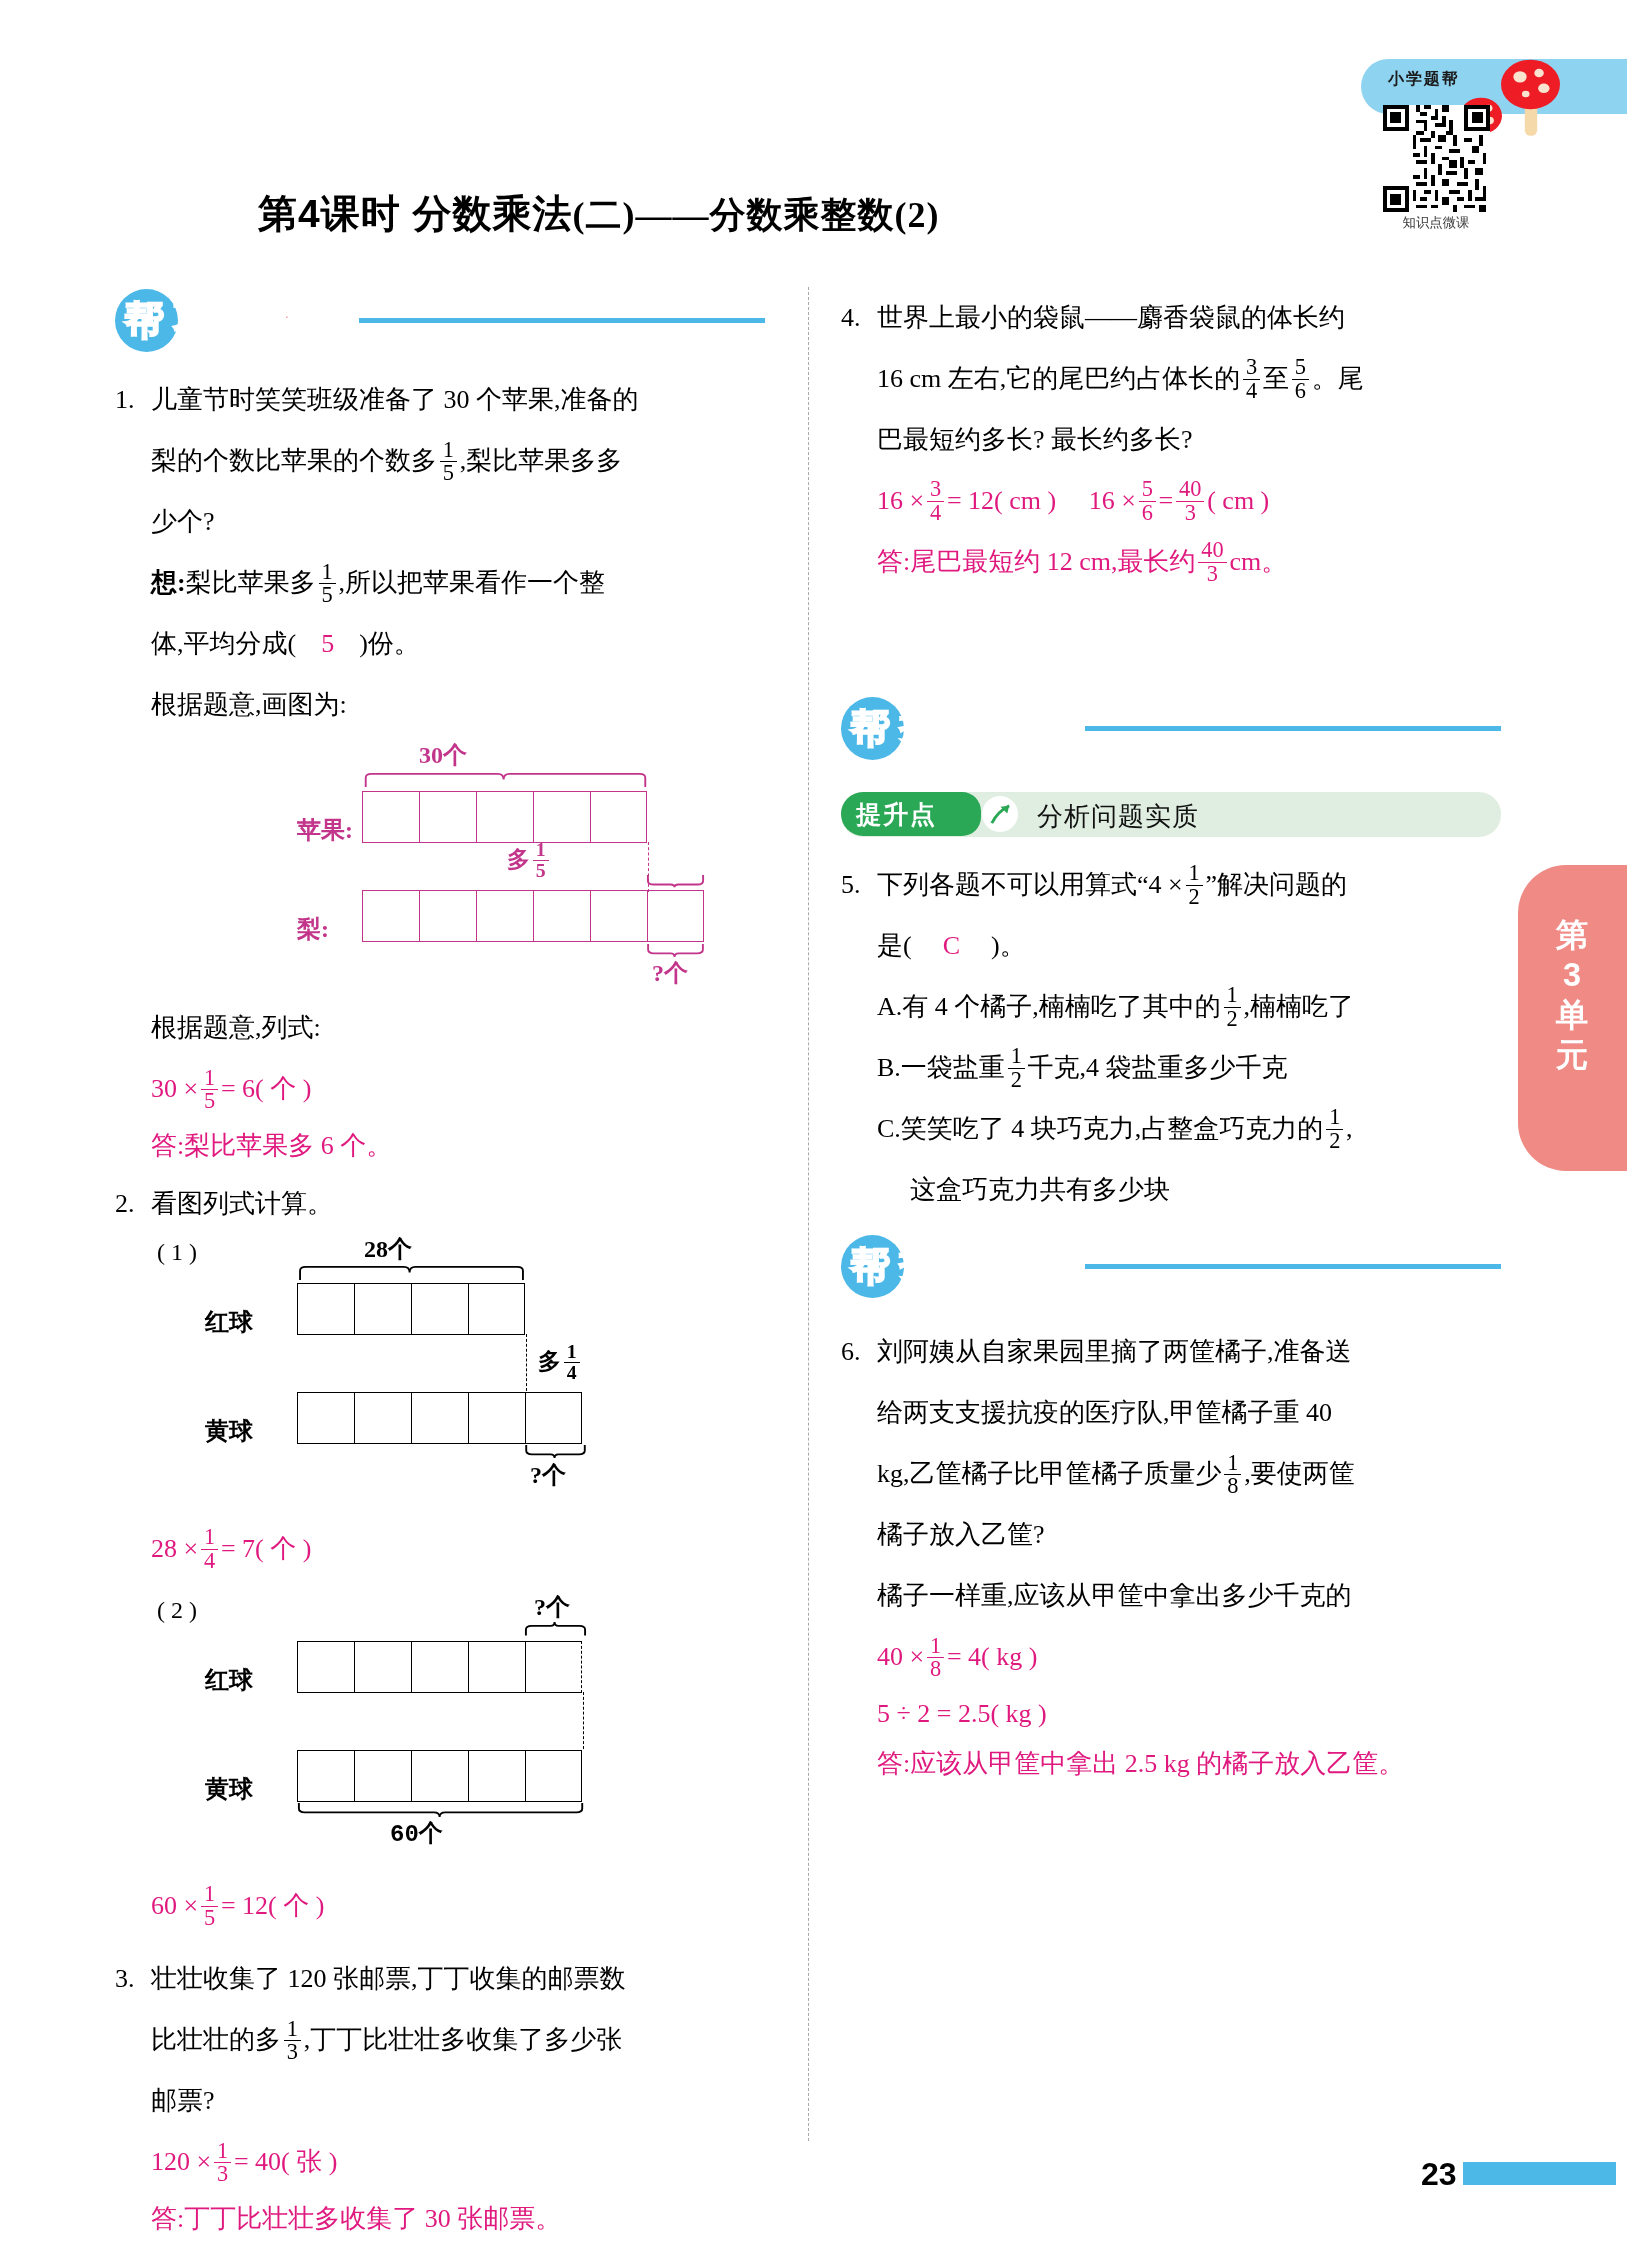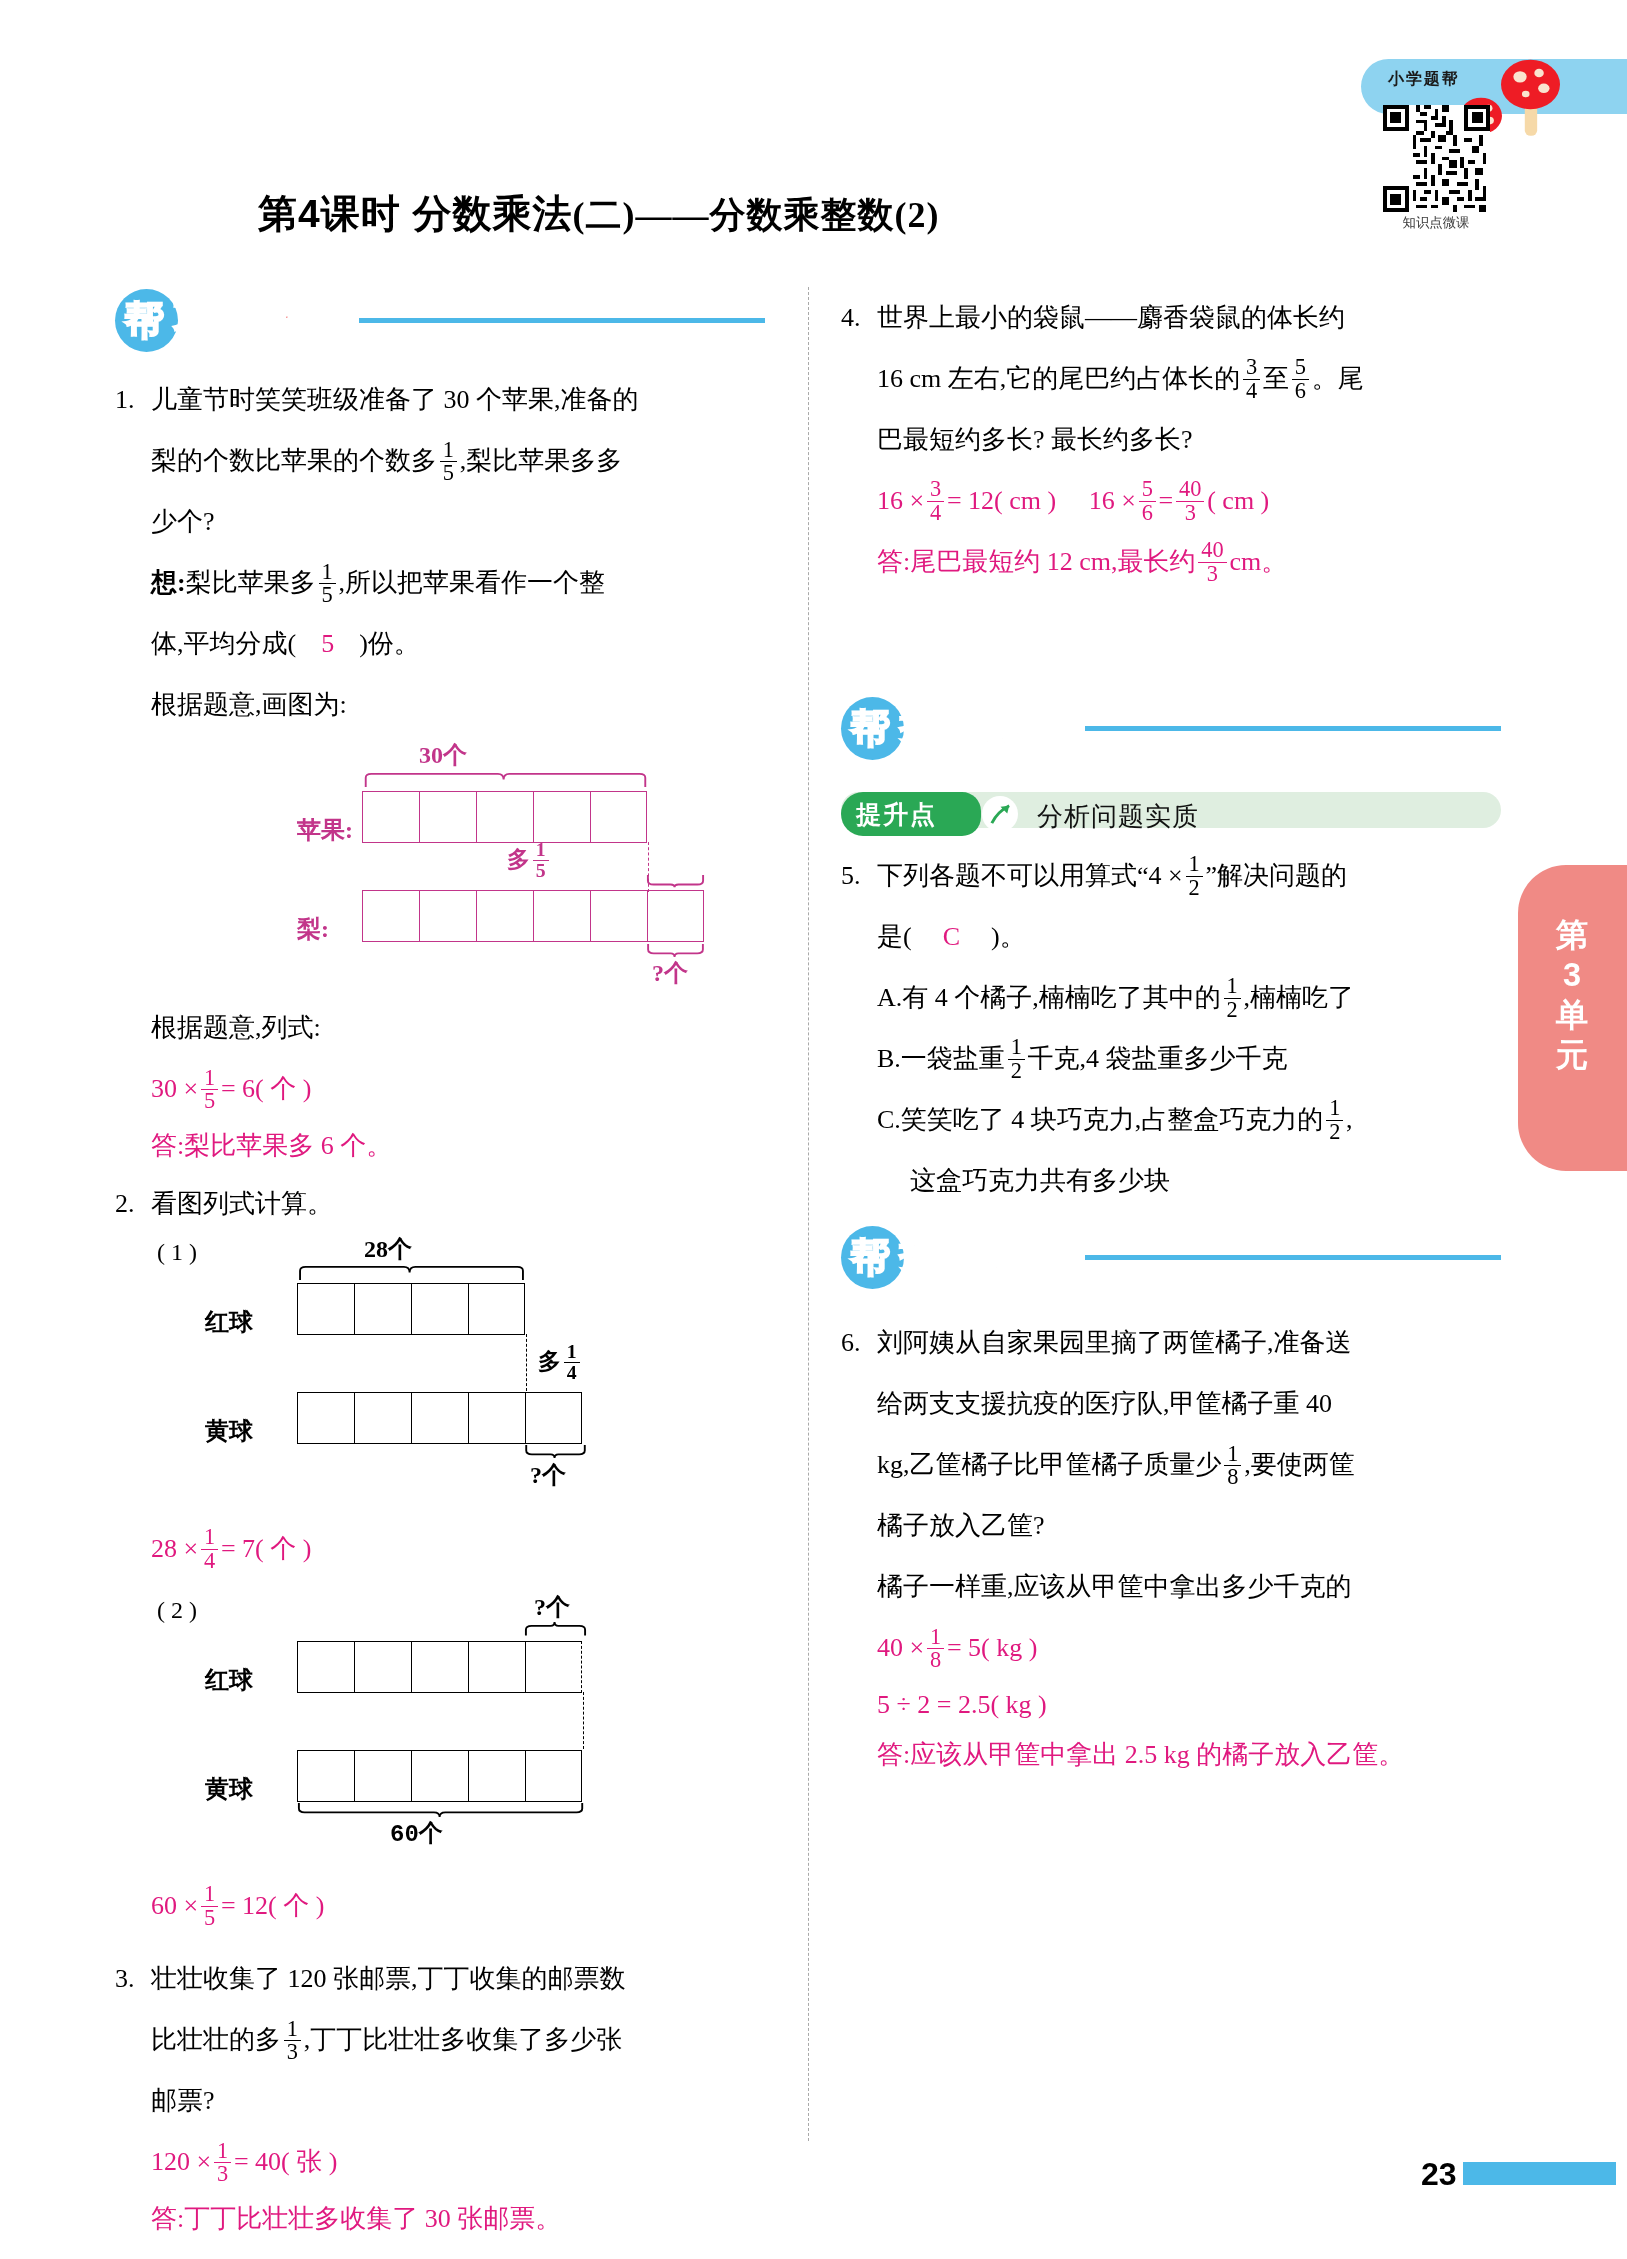--- a/index.html
+++ b/index.html
@@ -94,21 +94,21 @@
     z-index: 3;
   }
   .sec-rule {
     position: absolute; left: 244px; top: 31px; right: 0;
     height: 4.8px; background: #4cb8e8;
   }
 
   
   .tip-row {
     position: relative;
-    height: 36px;
+    height: 45px;
     margin: 28px 0 17px 0;
     background: #dfeee0;
     border-radius: 22px;
   }
   .tip-tag {
     position: absolute; left:0; top: 0;
     background: #2aa855;
     color: #fff;
     font-size: 25px; font-weight: bold;
     padding: 5.7px 44px 5.7px 15.3px;
@@ -538,21 +538,21 @@
       <div class="q-line">
         <span class="q-num">6.</span><span>刘阿姨从自家果园里摘了两筐橘子,准备送</span>
       </div>
       <div class="q-line indent">给两支支援抗疫的医疗队,甲筐橘子重 40</div>
       <div class="q-line indent">
         <span>kg,乙筐橘子比甲筐橘子质量少</span><span class="frac"><span class="n">1</span><span class="d">8</span></span><span>,要使两筐</span>
       </div>
       <div class="q-line indent">橘子放入乙筐?</div>
       <div class="q-line indent">橘子一样重,应该从甲筐中拿出多少千克的</div>
       <div class="q-line indent ans">
-        <span>40 ×</span><span class="frac"><span class="n">1</span><span class="d">8</span></span><span>= 5( kg )</span>
+        <span>40 ×</span><span class="frac"><span class="n">1</span><span class="d">8</span></span><span>= 4( kg )</span>
       </div>
       <div class="q-line indent ans" style="line-height:54px">5 ÷ 2 = 2.5( kg )</div>
       <div class="q-line ans" style="line-height:46px; padding-left:36px; font-size:26px">答:应该从甲筐中拿出 2.5 kg 的橘子放入乙筐。</div>
     </div>
   </div>
 
   <div class="unit-tab">
     <span>第</span>
     <span>3</span>
     <span>单</span>

